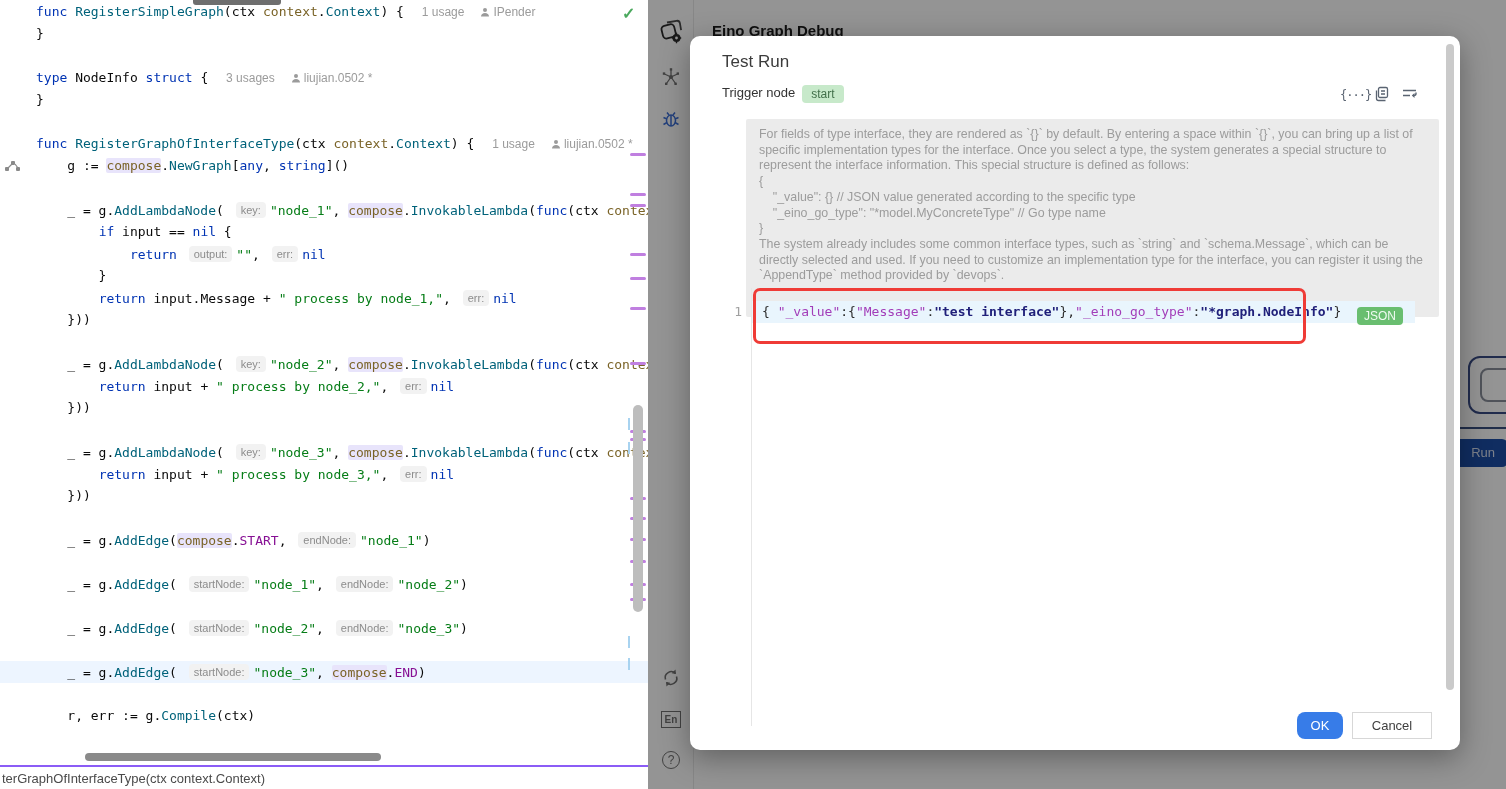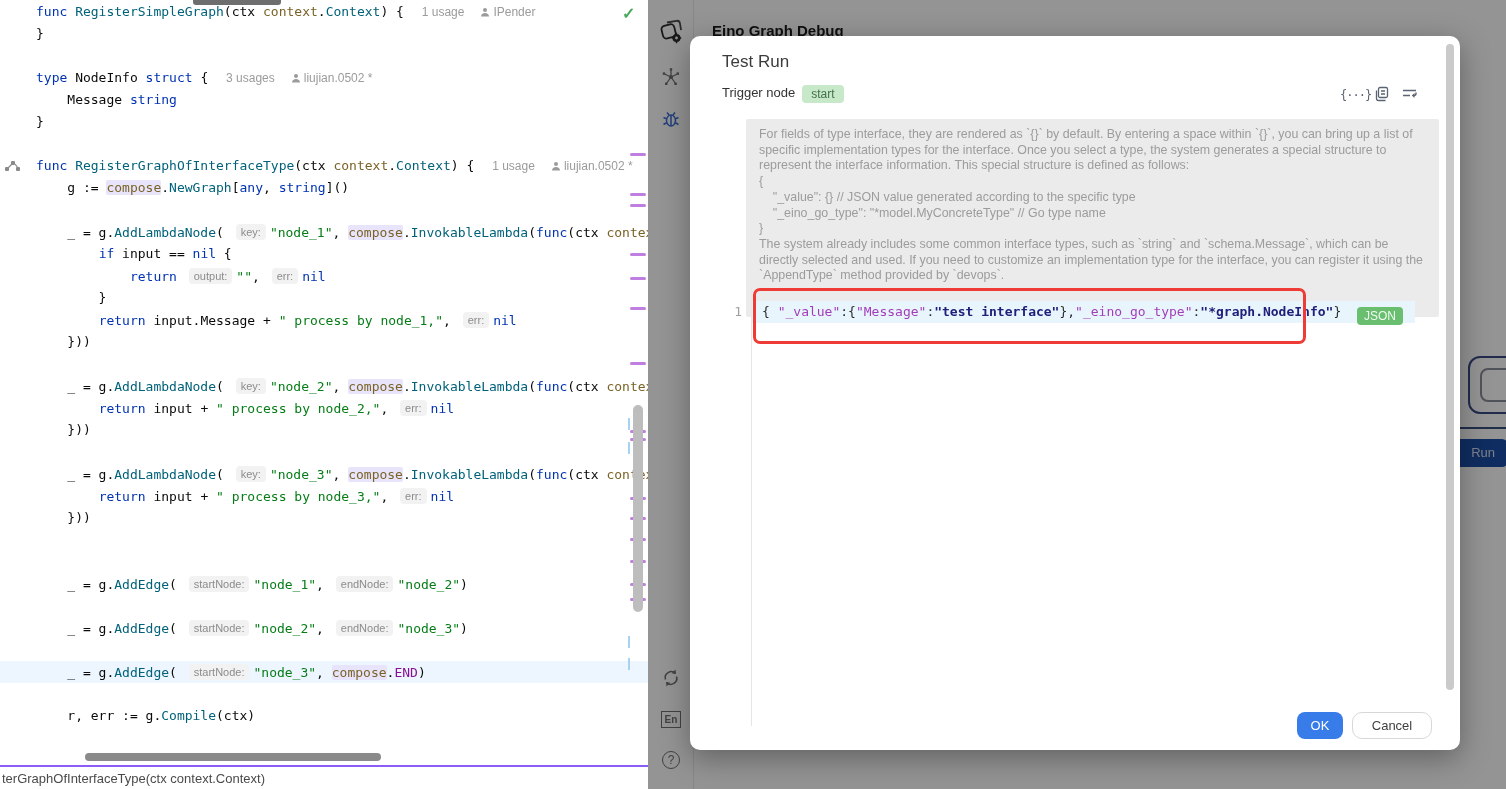--- a/index.html
+++ b/index.html
@@ -82,21 +82,21 @@
   .jt-val { color:#20207A; font-weight:bold; }
   .jt-punc { color:#2B2B2B; }
   #json-red-box { position:absolute; left:63px; top:252px; width:553px; height:56px; border:3px solid #EF3B36; border-radius:7px; }
   #json-badge { position:absolute; left:667px; top:271px; background:#69BE70; color:#F0FBF1; font-size:12px;
     padding:2px 7px; border-radius:4px; }
 
   #btn-row { position:absolute; left:0; top:676px; width:742px; height:27px; }
   #ok-btn { position:absolute; left:607px; top:0; width:46px; height:27px; background:#377CE8; border:none; border-radius:8px;
     color:#fff; font-size:13px; cursor:pointer; }
   #cancel-btn { position:absolute; left:662px; top:0; width:80px; height:27px; background:#fff; border:1px solid #D7D7D7;
-    border-radius:10px; color:#3F3F3F; font-size:13px; cursor:pointer; }
+    border-radius:0; color:#3F3F3F; font-size:13px; cursor:pointer; }
   #modal-scroll-thumb { position:absolute; right:6px; top:8px; width:8px; height:646px; background:#CACACA; border-radius:4px; }
 
   .lang-box { display:inline-block; border:1.5px solid #737373; border-radius:0; color:#737373;
     font-size:10px; font-weight:bold; padding:2px 3px; }
   .help-circle { display:inline-block; width:18px; height:18px; border:1.5px solid #737373; border-radius:50%;
     color:#737373; font-size:12px; line-height:16px; }
 </style>
 </head>
 <body>
 
@@ -107,21 +107,20 @@
         <div class="code-line"><span class="tk-kw">func </span><span class="tk-fn">RegisterSimpleGraph</span><span class="tk-pl">(ctx </span><span class="tk-pkg">context</span><span class="tk-pl">.</span><span class="tk-fn">Context</span><span class="tk-pl">) { </span><span class="tk-meta">1 usage</span><span class="tk-author"><svg class="author-ico" width="10" height="10" viewBox="0 0 10 10">
               <circle cx="5" cy="3" r="2" fill="#9B9B9B"></circle>
               <path d="M1 9.5c0-2.3 1.8-3.6 4-3.6s4 1.3 4 3.6z" fill="#9B9B9B"></path>
             </svg>IPender</span></div>
         <div class="code-line"><span class="tk-pl">}</span></div>
         <div class="code-line"></div>
         <div class="code-line"><span class="tk-kw">type </span><span class="tk-pl">NodeInfo </span><span class="tk-kw">struct</span><span class="tk-pl"> { </span><span class="tk-meta">3 usages</span><span class="tk-author"><svg class="author-ico" width="10" height="10" viewBox="0 0 10 10">
               <circle cx="5" cy="3" r="2" fill="#9B9B9B"></circle>
               <path d="M1 9.5c0-2.3 1.8-3.6 4-3.6s4 1.3 4 3.6z" fill="#9B9B9B"></path>
             </svg>liujian.0502 *</span></div>
-        <div class="code-line"><span class="tk-pl">    Message </span><span class="tk-kw">string</span></div>
         <div class="code-line"><span class="tk-pl">}</span></div>
         <div class="code-line"></div>
         <div class="code-line"><span class="tk-kw">func </span><span class="tk-fn">RegisterGraphOfInterfaceType</span><span class="tk-pl">(ctx </span><span class="tk-pkg">context</span><span class="tk-pl">.</span><span class="tk-fn">Context</span><span class="tk-pl">) { </span><span class="tk-meta">1 usage</span><span class="tk-author"><svg class="author-ico" width="10" height="10" viewBox="0 0 10 10">
               <circle cx="5" cy="3" r="2" fill="#9B9B9B"></circle>
               <path d="M1 9.5c0-2.3 1.8-3.6 4-3.6s4 1.3 4 3.6z" fill="#9B9B9B"></path>
             </svg>liujian.0502 *</span></div>
         <div class="code-line"><span class="tk-pl">    g := </span><span class="tk-pkg tk-hlbg">compose</span><span class="tk-pl">.</span><span class="tk-fn">NewGraph</span><span class="tk-pl">[</span><span class="tk-kw">any</span><span class="tk-pl">, </span><span class="tk-kw">string</span><span class="tk-pl">]()</span></div>
         <div class="code-line"></div>
         <div class="code-line"><span class="tk-pl">    _ = g.</span><span class="tk-fn">AddLambdaNode</span><span class="tk-pl">( </span><span class="tk-hint">key:</span><span class="tk-str">"node_1"</span><span class="tk-pl">, </span><span class="tk-pkg tk-hlbg">compose</span><span class="tk-pl">.</span><span class="tk-fn">InvokableLambda</span><span class="tk-pl">(</span><span class="tk-kw">func</span><span class="tk-pl">(ctx </span><span class="tk-pkg">context</span></div>
         <div class="code-line"><span class="tk-pl">        </span><span class="tk-kw">if</span><span class="tk-pl"> input == </span><span class="tk-kw">nil</span><span class="tk-pl"> {</span></div>
@@ -131,20 +130,21 @@
         <div class="code-line"><span class="tk-pl">    }))</span></div>
         <div class="code-line"></div>
         <div class="code-line"><span class="tk-pl">    _ = g.</span><span class="tk-fn">AddLambdaNode</span><span class="tk-pl">( </span><span class="tk-hint">key:</span><span class="tk-str">"node_2"</span><span class="tk-pl">, </span><span class="tk-pkg tk-hlbg">compose</span><span class="tk-pl">.</span><span class="tk-fn">InvokableLambda</span><span class="tk-pl">(</span><span class="tk-kw">func</span><span class="tk-pl">(ctx </span><span class="tk-pkg">context</span></div>
         <div class="code-line"><span class="tk-pl">        </span><span class="tk-kw">return</span><span class="tk-pl"> input + </span><span class="tk-str">" process by node_2,"</span><span class="tk-pl">, </span><span class="tk-hint">err:</span><span class="tk-kw">nil</span></div>
         <div class="code-line"><span class="tk-pl">    }))</span></div>
         <div class="code-line"></div>
         <div class="code-line"><span class="tk-pl">    _ = g.</span><span class="tk-fn">AddLambdaNode</span><span class="tk-pl">( </span><span class="tk-hint">key:</span><span class="tk-str">"node_3"</span><span class="tk-pl">, </span><span class="tk-pkg tk-hlbg">compose</span><span class="tk-pl">.</span><span class="tk-fn">InvokableLambda</span><span class="tk-pl">(</span><span class="tk-kw">func</span><span class="tk-pl">(ctx </span><span class="tk-pkg">context</span></div>
         <div class="code-line"><span class="tk-pl">        </span><span class="tk-kw">return</span><span class="tk-pl"> input + </span><span class="tk-str">" process by node_3,"</span><span class="tk-pl">, </span><span class="tk-hint">err:</span><span class="tk-kw">nil</span></div>
         <div class="code-line"><span class="tk-pl">    }))</span></div>
         <div class="code-line"></div>
+        <div class="code-line"><span class="tk-pl">    _ = g.</span><span class="tk-fn">AddEdge</span><span class="tk-pl">(</span><span class="tk-pkg tk-hlbg">compose</span><span class="tk-pl">.</span><span class="tk-const">START</span><span class="tk-pl">, </span><span class="tk-hint">endNode:</span><span class="tk-str">"node_1"</span><span class="tk-pl">)</span></div>
         <div class="code-line"></div>
         <div class="code-line"><span class="tk-pl">    _ = g.</span><span class="tk-fn">AddEdge</span><span class="tk-pl">( </span><span class="tk-hint">startNode:</span><span class="tk-str">"node_1"</span><span class="tk-pl">, </span><span class="tk-hint">endNode:</span><span class="tk-str">"node_2"</span><span class="tk-pl">)</span></div>
         <div class="code-line"></div>
         <div class="code-line"><span class="tk-pl">    _ = g.</span><span class="tk-fn">AddEdge</span><span class="tk-pl">( </span><span class="tk-hint">startNode:</span><span class="tk-str">"node_2"</span><span class="tk-pl">, </span><span class="tk-hint">endNode:</span><span class="tk-str">"node_3"</span><span class="tk-pl">)</span></div>
         <div class="code-line"></div>
         <div class="code-line hl"><span class="tk-pl">    _ = g.</span><span class="tk-fn">AddEdge</span><span class="tk-pl">( </span><span class="tk-hint">startNode:</span><span class="tk-str">"node_3"</span><span class="tk-pl">, </span><span class="tk-pkg tk-hlbg">compose</span><span class="tk-pl">.</span><span class="tk-const">END</span><span class="tk-pl">)</span></div>
         <div class="code-line"></div>
         <div class="code-line"><span class="tk-pl">    r, err := g.</span><span class="tk-fn">Compile</span><span class="tk-pl">(ctx)</span></div>
       </div>
     <div id="top-dark-bar"></div>

